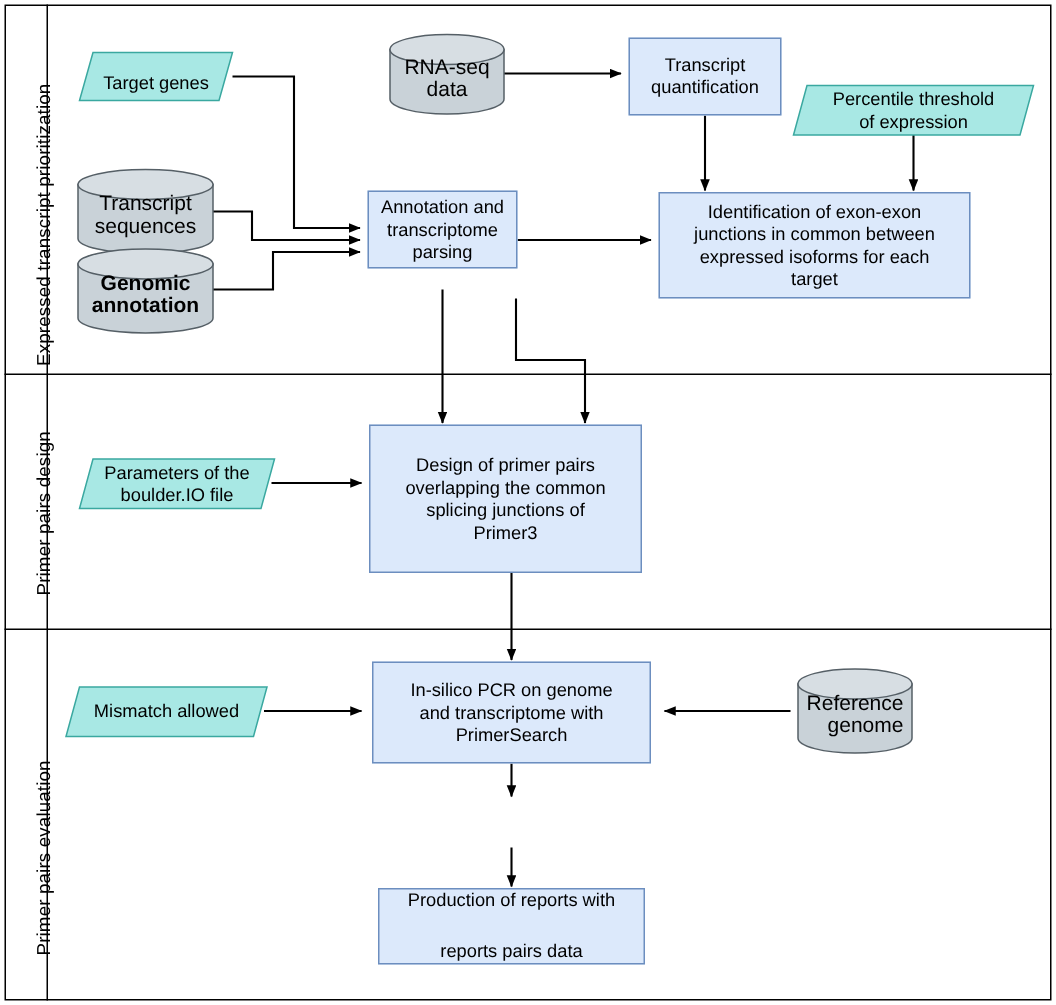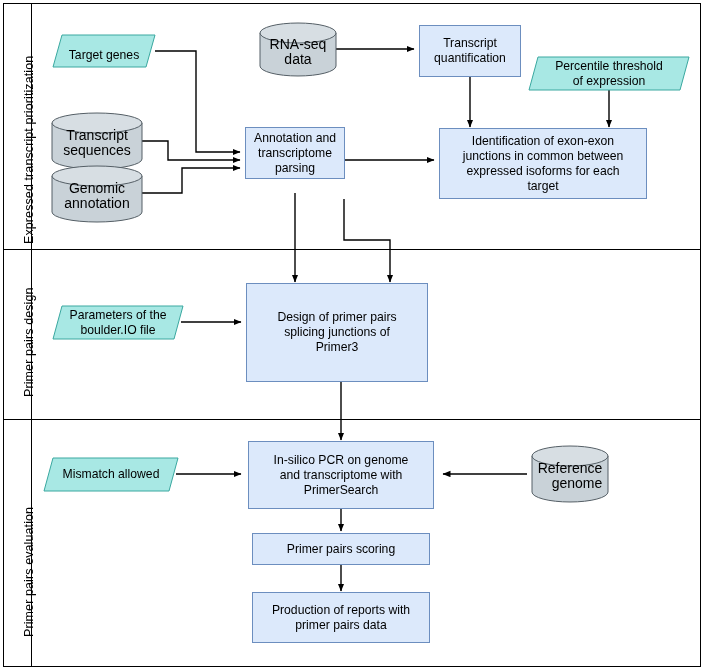--- a/index.html
+++ b/index.html
@@ -210,21 +210,21 @@
     <svg class="cyl-svg" width="92" height="58">
       <path d="M1,11 L1,47 A45,10 0 0 0 91,47 L91,11 Z" fill="#c9d2d8" stroke="#555f66" stroke-width="1"></path>
       <ellipse cx="46" cy="11" rx="45" ry="10" fill="#d7dee3" stroke="#555f66" stroke-width="1"></ellipse>
     </svg>
     <div class="cyl-text">
       <span style="white-space:pre-line;">Transcript
 sequences</span>
     </div>
   </div>
 
-  <div class="cyl-wrap" style="left:51px; top:165px; width:92px; height:58px;">
+  <div class="cyl-wrap" style="left:51px; top:165px; width:92px; height:58px;font-weight:bold;">
     <svg class="cyl-svg" width="92" height="58">
       <path d="M1,11 L1,47 A45,10 0 0 0 91,47 L91,11 Z" fill="#c9d2d8" stroke="#555f66" stroke-width="1"></path>
       <ellipse cx="46" cy="11" rx="45" ry="10" fill="#d7dee3" stroke="#555f66" stroke-width="1"></ellipse>
     </svg>
     <div class="cyl-text">
       <span style="white-space:pre-line;">Genomic
 annotation</span>
     </div>
   </div>
 
@@ -246,20 +246,21 @@
 
   <div class="node rect" style="left:439px; top:128px; width:208px; height:71px;">
     <span style="white-space:pre-line;">Identification of exon-exon
 junctions in common between
 expressed isoforms for each
 target</span>
   </div>
 
   <div class="node rect" style="left:246px; top:283px; width:182px; height:99px; flex-direction:column;">
     <span>Design of primer pairs</span>
+    <span>overlapping the common</span>
     <span>splicing junctions of</span>
     <span class="bold">Primer3</span>
   </div>
 
   <div class="node" style="left:43px; top:457px; width:136px; height:35px;">
     <svg width="136" height="35" style="position:absolute;left:0;top:0;">
       <polygon points="10,1 135,1 126,34 1,34" fill="#a8e8e4" stroke="#3aa8a0" stroke-width="1"></polygon>
     </svg>
     <div class="para-inner">Mismatch allowed</div>
   </div>
@@ -274,22 +275,19 @@
     <svg class="cyl-svg" width="78" height="58">
       <path d="M1,11 L1,47 A38,10 0 0 0 77,47 L77,11 Z" fill="#c9d2d8" stroke="#555f66" stroke-width="1"></path>
       <ellipse cx="39" cy="11" rx="38" ry="10" fill="#d7dee3" stroke="#555f66" stroke-width="1"></ellipse>
     </svg>
     <div class="cyl-text">
       <span style="white-space:pre-line;text-align:right;">Reference
 genome</span>
     </div>
   </div>
 
-  <div class="node rect" style="left:252px; top:533px; width:178px; height:32px;">
-    <span>Primer pairs scoring</span>
-  </div>
-
-  <div class="node rect" style="left:252px; top:592px; width:178px; height:51px; flex-direction:column;">
+
+  <div class="node rect" style="left:252px; top:592px; width:178px; height:51px; flex-direction:column;justify-content:space-between;">
     <span>Production of reports with</span>
-    <span>primer pairs data</span>
+    <span>reports pairs data</span>
   </div>
 
 </div>
 
 </body></html>

